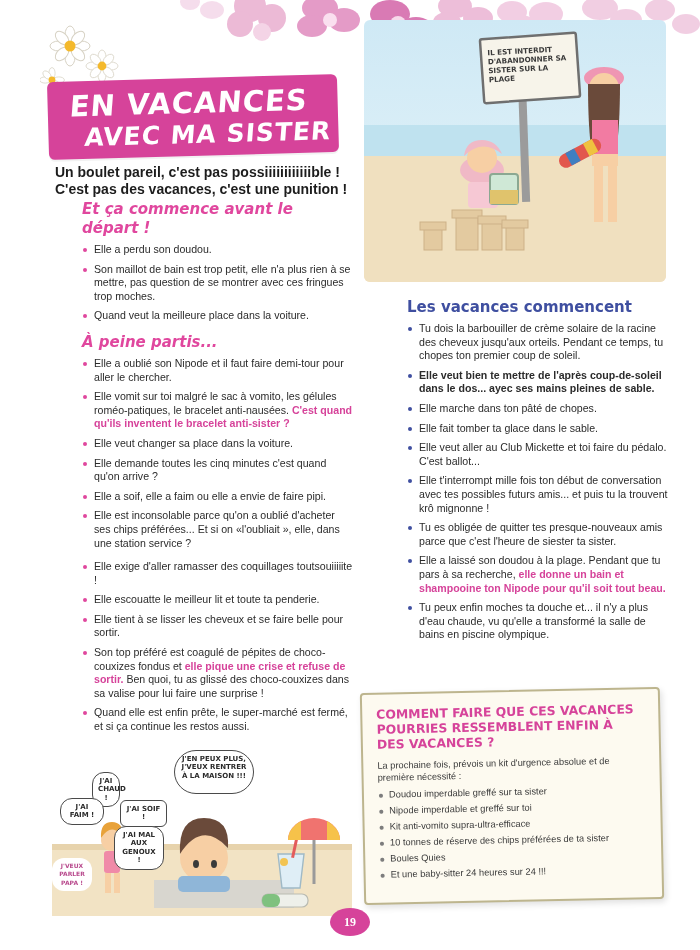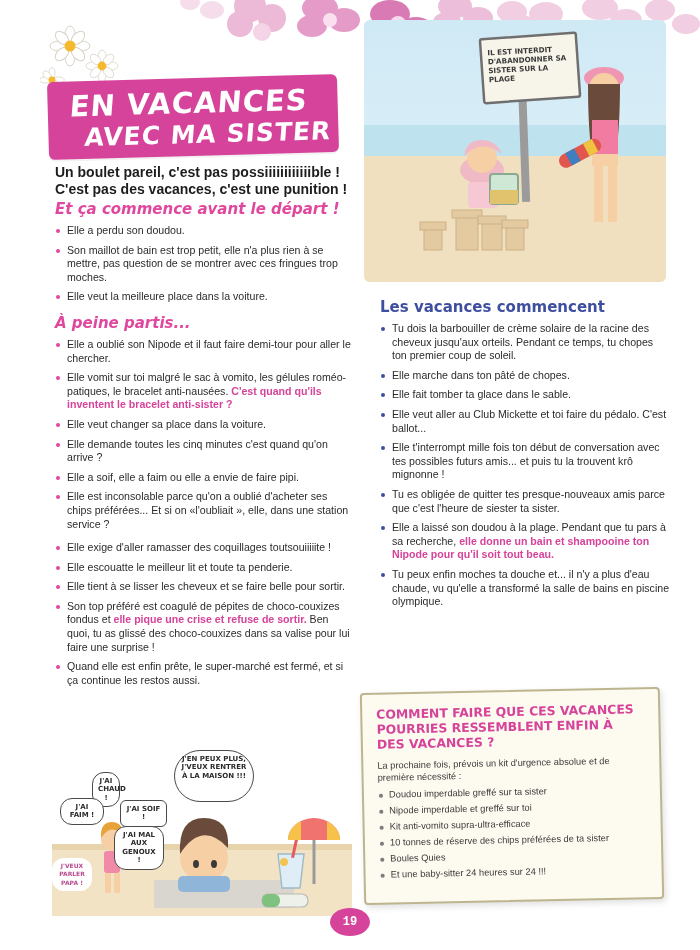--- a/index.html
+++ b/index.html
@@ -60,21 +60,21 @@
     width:4px; height:4px; border-radius:50%; background:#e0479e;
   }
   ul.bul.blue li:before { background:#3f4fa0; }
   .hl { color:#d6439a; font-weight:bold; }
   .hl-b { color:#3f4fa0; font-weight:bold; }
 
   
   .col-left { position:absolute; left:55px; top:200px; width:298px; }
   .col-right { position:absolute; left:380px; top:298px; width:290px; }
 
-  .block { margin-bottom:10px; }
+  .block { margin-bottom:10px;margin-left:27px; }
 
   
   .beach-illo {
     position:absolute; left:364px; top:20px; width:302px; height:262px;
     border-radius:6px; overflow:hidden;
     background:linear-gradient(#cfe9f5 0%, #d9eef7 46%, #efe0c2 47%, #f3e6ce 100%);
   }
   .sea { position:absolute; left:0; top:40%; width:100%; height:12%; background:#bfe2ef; }
   .sand { position:absolute; left:0; top:52%; width:100%; height:48%; background:#f0e0bf; }
   .sign-text { position:absolute; left:124px; top:26px; width:86px; font-size:7.2px; line-height:9px; font-weight:bold; color:#3a3a3a; transform:rotate(-3deg); font-family:"DejaVu Sans", sans-serif; }
@@ -104,21 +104,21 @@
   .note ul { list-style:none; margin:0; padding:0; }
   .note ul li { position:relative; padding-left:11px; margin-bottom:4.5px; font-size:9.3px; line-height:11.6px; color:#3b3b3b; }
   .note ul li:before { content:""; position:absolute; left:1px; top:4px; width:3.5px; height:3.5px; border-radius:50%; background:#7d7d7d; }
 
   
   .pagenum {
     position:absolute; left:330px; top:908px; width:40px; height:28px;
     background:#d6439a; border-radius:50%;
     color:#fff; font-size:12px; font-weight:bold;
     display:flex; align-items:center; justify-content:center;
-    font-family:Liberation Mono, monospace;
+    font-family:Liberation Serif, serif;
   }
 </style>
 </head>
 <body>
 
 <div class="flower-band">
   <svg width="700" height="84" viewBox="0 0 700 84">
     <g fill="#e9aed0" opacity="0.85">
       <circle cx="250" cy="6" r="16"></circle>
         <circle cx="272" cy="18" r="14"></circle>
@@ -262,21 +262,21 @@
 
 <div class="lead">Un boulet pareil, c'est pas possiiiiiiiiiiiible ! C'est pas des vacances, c'est une punition !</div>
 
 <div class="col-left">
 
   <div class="block">
     <div class="sec-head">Et ça commence avant le départ !</div>
     <ul class="bul">
       <li>Elle a perdu son doudou.</li>
       <li>Son maillot de bain est trop petit, elle n'a plus rien à se mettre, pas question de se montrer avec ces fringues trop moches.</li>
-      <li>Elle veut la meilleure place dans la voiture.</li>
+      <li>Quand veut la meilleure place dans la voiture.</li>
     </ul>
   </div>
 
   <div class="block">
     <div class="sec-head">À peine partis...</div>
     <ul class="bul">
       <li>Elle a oublié son Nipode et il faut faire demi-tour pour aller le chercher.</li>
       <li>
         <span>Elle vomit sur toi malgré le sac à vomito, les gélules roméo-patiques, le bracelet anti-nausées. </span><span class="hl">C'est quand qu'ils inventent le bracelet anti-sister ?</span>
       </li>
@@ -298,20 +298,21 @@
       <li>Quand elle est enfin prête, le super-marché est fermé, et si ça continue les restos aussi.</li>
     </ul>
   </div>
 </div>
 
 <div class="col-right">
   <div class="block">
     <div class="sec-head blue">Les vacances commencent</div>
     <ul class="bul blue">
       <li>Tu dois la barbouiller de crème solaire de la racine des cheveux jusqu'aux orteils. Pendant ce temps, tu chopes ton premier coup de soleil.</li>
+      <li class="hl-b">Elle veut bien te mettre de l'après coup-de-soleil dans le dos... ayec ses mains pleines de sable.</li>
       <li>Elle marche dans ton pâté de chopes.</li>
       <li>Elle fait tomber ta glace dans le sable.</li>
       <li>Elle veut aller au Club Mickette et toi faire du pédalo. C'est ballot...</li>
       <li>Elle t'interrompt mille fois ton début de conversation avec tes possibles futurs amis... et puis tu la trouvent krô mignonne !</li>
       <li>Tu es obligée de quitter tes presque-nouveaux amis parce que c'est l'heure de siester ta sister.</li>
       <li>
         <span>Elle a laissé son doudou à la plage. Pendant que tu pars à sa recherche, </span><span class="hl">elle donne un bain et shampooine ton Nipode pour qu'il soit tout beau.</span>
       </li>
       <li>Tu peux enfin moches ta douche et... il n'y a plus d'eau chaude, vu qu'elle a transformé la salle de bains en piscine olympique.</li>
     </ul>
@@ -358,21 +359,21 @@
       <path d="M13 3 a26 22 0 0 1 13 19 l-13 0z" fill="#f6c24a"></path>
       <rect x="-1.5" y="22" width="3" height="44" fill="#9a9a9a"></rect>
     </g>
   </svg>
 
   <div class="speech" style="left:40px; top:24px; width:28px;">J'AI CHAUD !</div>
   <div class="speech" style="left:8px; top:50px; width:44px;">J'AI FAIM !</div>
   <div class="speech" style="left:68px; top:52px; width:47px;border-radius:6px;">J'AI SOIF !</div>
   <div class="speech" style="left:62px; top:78px; width:50px;">J'AI MAL AUX GENOUX !</div>
   <div class="speech pink" style="left:0px; top:110px; width:40px; border:none; font-size:6px;">J'VEUX PARLER PAPA !</div>
-  <div class="speech" style="left:122px; top:2px; width:80px; height:52px; border-radius:40px;">J'EN PEUX PLUS, J'VEUX RENTRER À LA MAISON !!!</div>
+  <div class="speech" style="left:122px; top:2px; width:80px; height:44px; border-radius:40px;">J'EN PEUX PLUS, J'VEUX RENTRER À LA MAISON !!!</div>
 </div>
 
 <div class="note">
   <h3>COMMENT FAIRE QUE CES VACANCES POURRIES RESSEMBLENT ENFIN À DES VACANCES ?</h3>
   <p class="intro">La prochaine fois, prévois un kit d'urgence absolue et de première nécessité :</p>
   <ul>
     <li>Doudou imperdable greffé sur ta sister</li>
     <li>Nipode imperdable et greffé sur toi</li>
     <li>Kit anti-vomito supra-ultra-efficace</li>
     <li>10 tonnes de réserve des chips préférées de ta sister</li>

